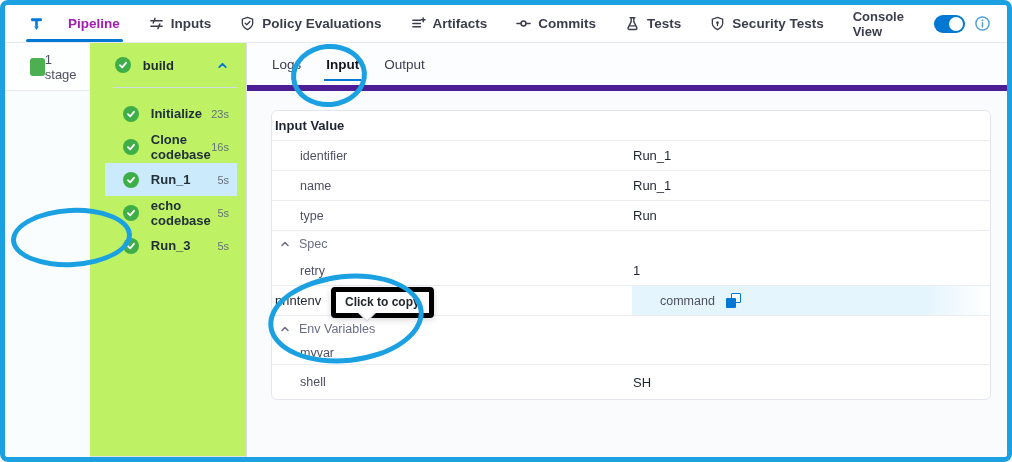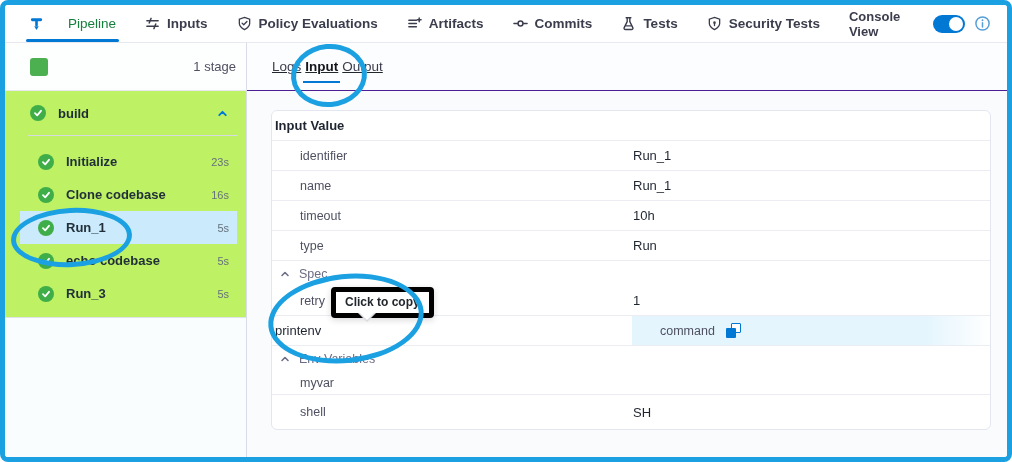--- a/index.html
+++ b/index.html
@@ -30,21 +30,21 @@
     align-items: center;
     gap: 7px;
     margin-right: 29px;
     font-size: 13.5px;
     font-weight: 600;
     color: #3b3d4d;
     cursor: pointer;
     white-space: nowrap;
   }
   .nav-item svg { display: block; }
-  .nav-item.active { color: #15803d; font-weight: 400; gap: 24px; }
+  .nav-item.active { color: #a21caf; font-weight: 700; gap: 24px; }
   .nav-item.active::after {
     content: "";
     position: absolute;
     left: -3px; right: -3px; bottom: 0;
     height: 3px;
     background: #0278d5;
     border-radius: 2px;
   }
   .nav-right {
     margin-left: auto;
@@ -70,21 +70,21 @@
   }
 
   
   .body-row { display: flex; height: 414px; }
   .sidebar {
     width: 242px;
     min-width: 242px;
     border-right: 1px solid #d9dbe7;
     background: #fafdfe;
     display: flex;
-    flex-direction: column;
+    flex-direction: row;
   }
   .main { flex: 1; background: #f9fbfd; position: relative; }
 
   
   .stage-header {
     height: 48px;
     display: flex;
     align-items: center;
     padding: 0 10px 0 25px;
     background: #fdfefe;
@@ -127,24 +127,24 @@
     background: #3fae49;
     display: flex; align-items: center; justify-content: center;
   }
   .check svg { display: block; }
 
   
   .tabbar {
     height: 48px;
     display: flex;
     align-items: center;
+    gap: 21px;
     padding-left: 23px;
-    border-bottom: 1px solid #4c1d95;
+    border-bottom: 6px solid #4c1d95;
     background: #fcfdfe;
-    text-decoration: underline;
   }
   .tab {
     position: relative;
     font-size: 13.5px;
     color: #3b3d4d;
     cursor: pointer;
     padding: 4px 2px;
   }
   .tab.active { font-weight: 700; color: #14161d; }
   .tab.active::after {
@@ -429,26 +429,20 @@
         <div class="cell value">Run_1</div>
       </div>
       <div class="trow datarow bordered">
         <div class="cell name">
             <span>name</span>
           </div>
         <div class="cell value">Run_1</div>
       </div>
       <div class="trow datarow bordered">
         <div class="cell name">
-            <span>timeout</span>
-          </div>
-        <div class="cell value">10h</div>
-      </div>
-      <div class="trow datarow bordered">
-        <div class="cell name">
             <span>type</span>
           </div>
         <div class="cell value">Run</div>
       </div>
 
       <div class="sectionrow">
         <span>
           <svg width="12" height="12" viewBox="0 0 14 14" fill="none" stroke="#6b6d85" stroke-width="1.8" stroke-linecap="round" stroke-linejoin="round">
               <polyline points="3.5,8.8 7,5.2 10.5,8.8"></polyline>
             </svg>

